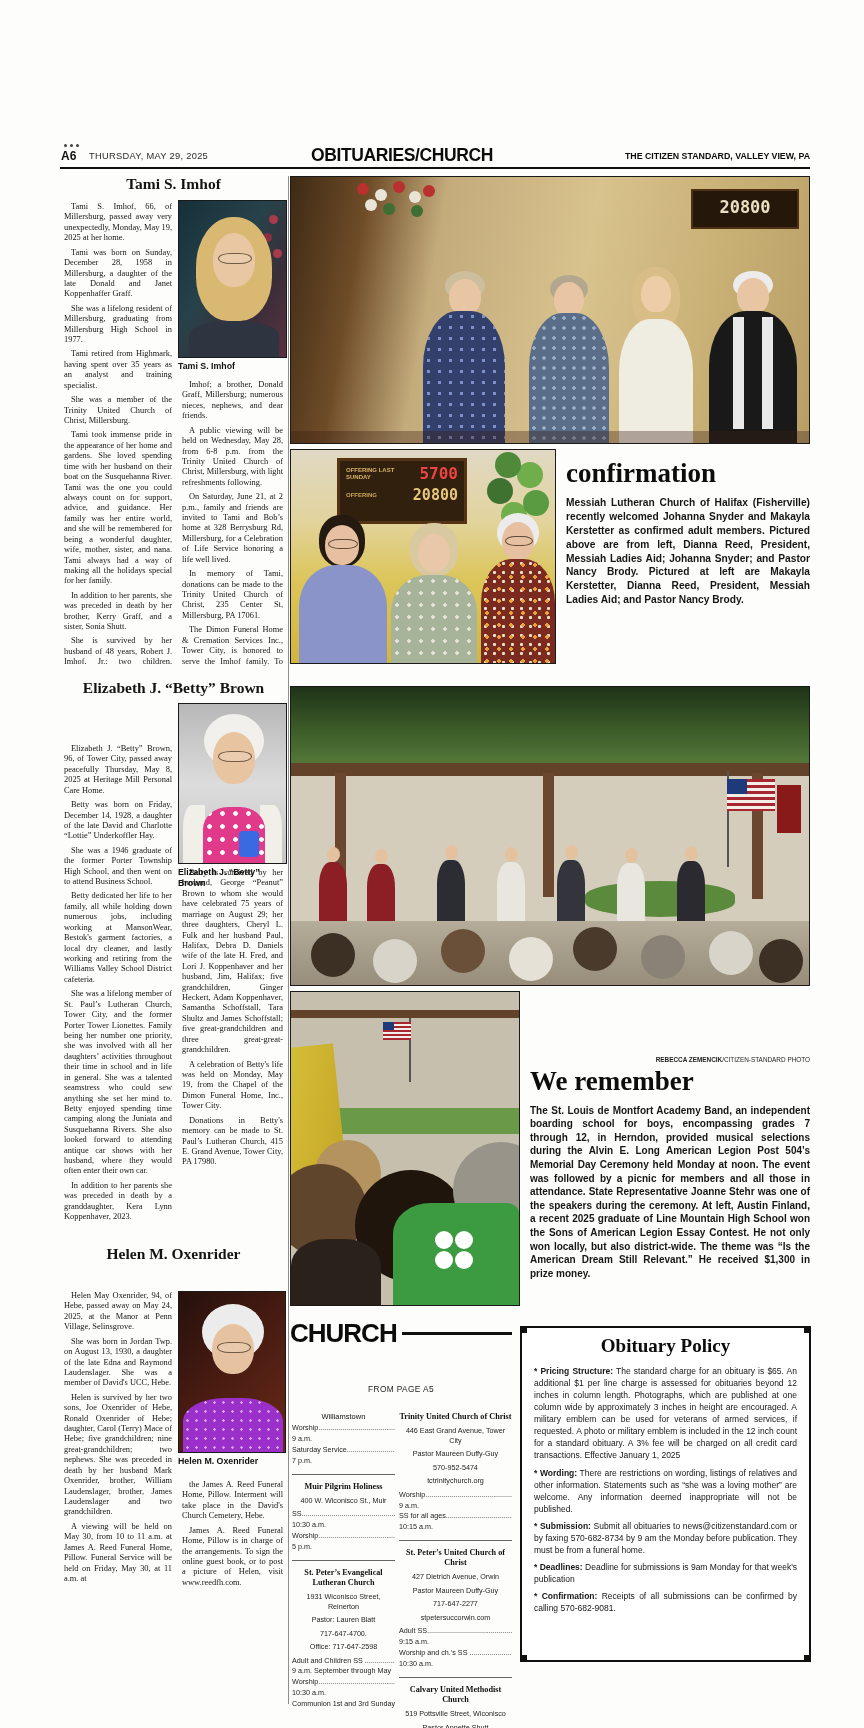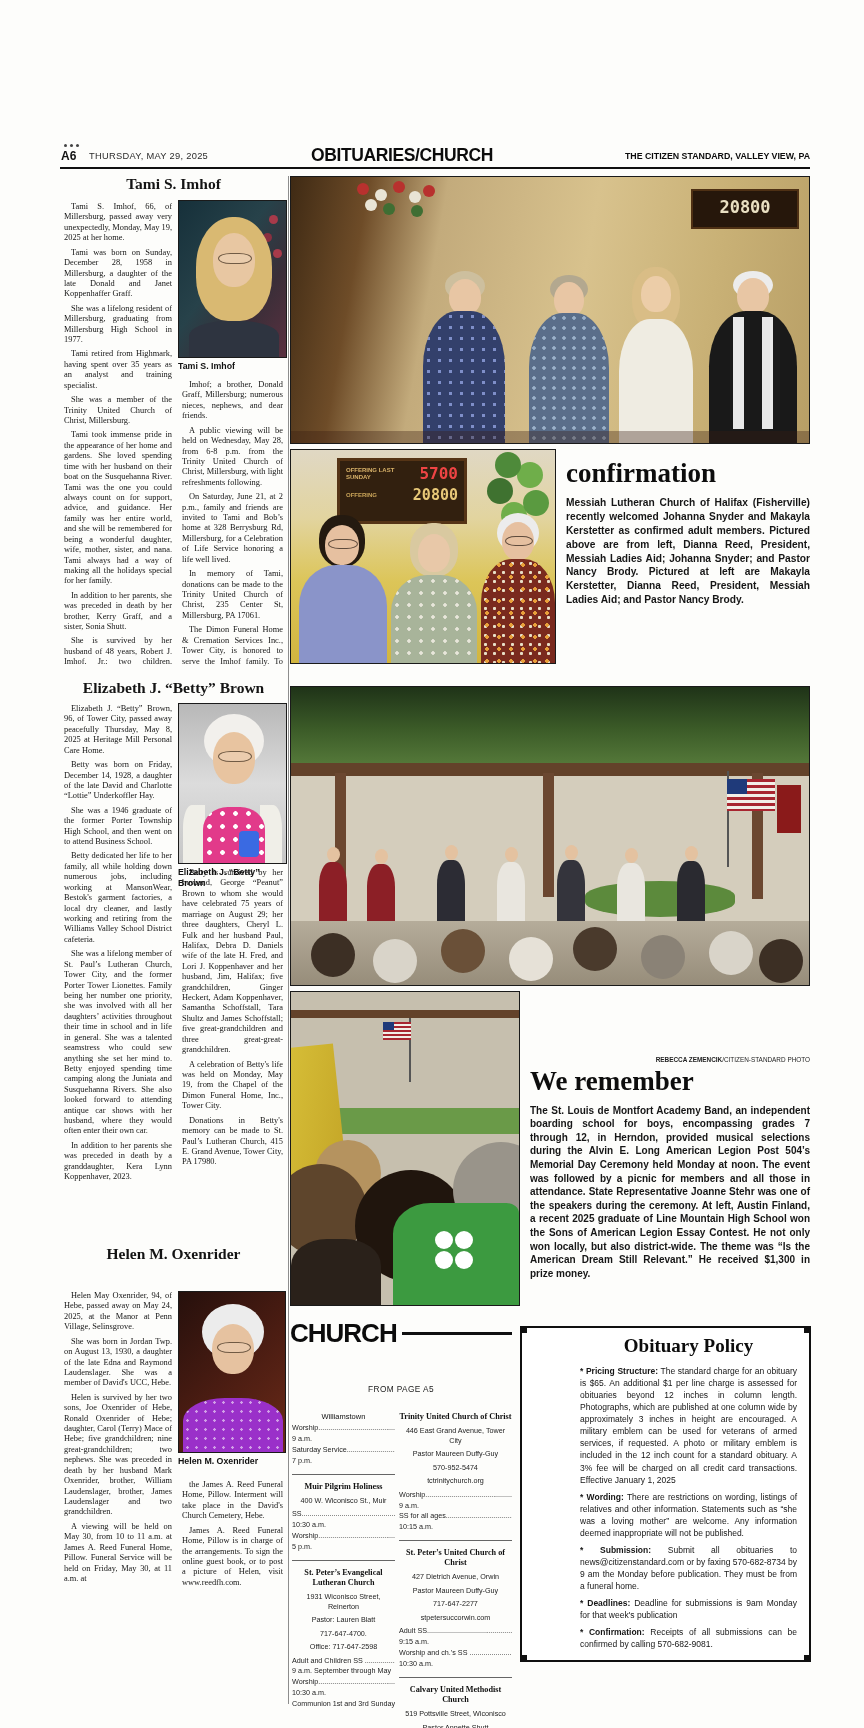--- a/index.html
+++ b/index.html
@@ -16,21 +16,21 @@
   .capbody{margin-top:9px;font:bold 10.2px/1.36 "Liberation Sans",sans-serif;text-align:justify;color:#161616;}
   .credit{font:bold 6.4px/1.2 "Liberation Sans",sans-serif;text-align:right;color:#222;}
   .credit .sfx{font-weight:normal;}
   .church-col{position:absolute;}
   .church{border-bottom:1px solid #666;padding-bottom:7px;margin-bottom:7px;}
   .church.last{border-bottom:none;}
   .cname{font:bold 8.2px/1.25 "Liberation Serif",serif;text-align:center;margin-bottom:2px;color:#101010;}
   .cname.plain{font-weight:normal;font-family:"Liberation Sans",sans-serif;font-size:7.5px;}
   .cinfo p{margin:4px;font:7.2px/1.32 "Liberation Sans",sans-serif;text-align:center;color:#1c1c1c;}
   .csched p{margin:0;font:7.2px/1.5 "Liberation Sans",sans-serif;white-space:nowrap;overflow:hidden;color:#1c1c1c;}
-  .policy{position:absolute;border:2.5px solid #101010;background:#fff;box-sizing:border-box;padding-left:46px;}
+  .policy{position:absolute;border:2.5px solid #101010;background:#fff;box-sizing:border-box;}
   .ptitle{text-align:center;font:bold 19px "Liberation Serif",serif;margin:7px 0 1px;color:#0c0c0c;}
   .pitems{padding:2px 12px;}
   .pitems p{margin:5px 0;font:8.5px/1.42 "Liberation Sans",sans-serif;text-align:justify;color:#161616;}
   .corner{position:absolute;width:6px;height:6px;background:#101010;}
   .vline{position:absolute;width:1px;background:#8d8d8d;}
   .hline{position:absolute;background:#101010;}
 </style>
 </head>
 <body>
 
@@ -131,21 +131,21 @@
       <div class="abs" style="left:0;top:46px;width:74px;height:104px;border-radius:42% 42% 0 0;background:#7a2a1e;background-image:radial-gradient(#e8a03a 1.6px,transparent 2.1px),radial-gradient(#e8e0c8 1.3px,transparent 1.8px);background-size:12px 12px,9px 9px;"></div>
     </div>
   </div>
 
   <div class="abs" style="left:566px;top:460px;width:244px;">
     <div class="caphead">confirmation</div>
     <div class="capbody">Messiah Lutheran Church of Halifax (Fisherville) recently welcomed Johanna Snyder and Makayla Kerstetter as confirmed adult members. Pictured above are from left, Dianna Reed, President, Messiah Ladies Aid; Johanna Snyder; and Pastor Nancy Brody. Pictured at left are Makayla Kerstetter, Dianna Reed, President, Messiah Ladies Aid; and Pastor Nancy Brody.</div>
   </div>
 
   <div class="otitle" style="left:60px;top:679px;">Elizabeth J. “Betty” Brown</div>
-  <div class="ocol" style="left:60px;top:700px;width:116px;height:548px;">
+  <div class="ocol" style="left:60px;top:740px;width:116px;height:548px;">
       <p>Elizabeth J. “Betty” Brown, 96, of Tower City, passed away peacefully Thursday, May 8, 2025 at Heritage Mill Personal Care Home.</p>
       <p>Betty was born on Friday, December 14, 1928, a daughter of the late David and Charlotte “Lottie” Underkoffler Hay.</p>
       <p>She was a 1946 graduate of the former Porter Township High School, and then went on to attend Business School.</p>
       <p>Betty dedicated her life to her family, all while holding down numerous jobs, including working at MansonWear, Bestok's garment factories, a local dry cleaner, and lastly working and retiring from the Williams Valley School District cafeteria.</p>
       <p>She was a lifelong member of St. Paul’s Lutheran Church, Tower City, and the former Porter Tower Lionettes. Family being her number one priority, she was involved with all her daughters’ activities throughout their time in school and in life in general. She was a talented seamstress who could sew anything she set her mind to. Betty enjoyed spending time camping along the Juniata and Susquehanna Rivers. She also looked forward to attending antique car shows with her husband, where they would often enter their own car.</p>
       <p>In addition to her parents she was preceded in death by a granddaughter, Kera Lynn Koppenhaver, 2023.</p>
     </div>
 
   <div class="ph" style="left:178px;top:703px;width:109px;height:161px;background:linear-gradient(180deg,#b8b8b8,#dcdcdc 50%,#c6c6c6);">
     <div class="abs" style="left:25px;top:10px;width:60px;height:54px;border-radius:50%;background:#f2f0ec;"></div>

